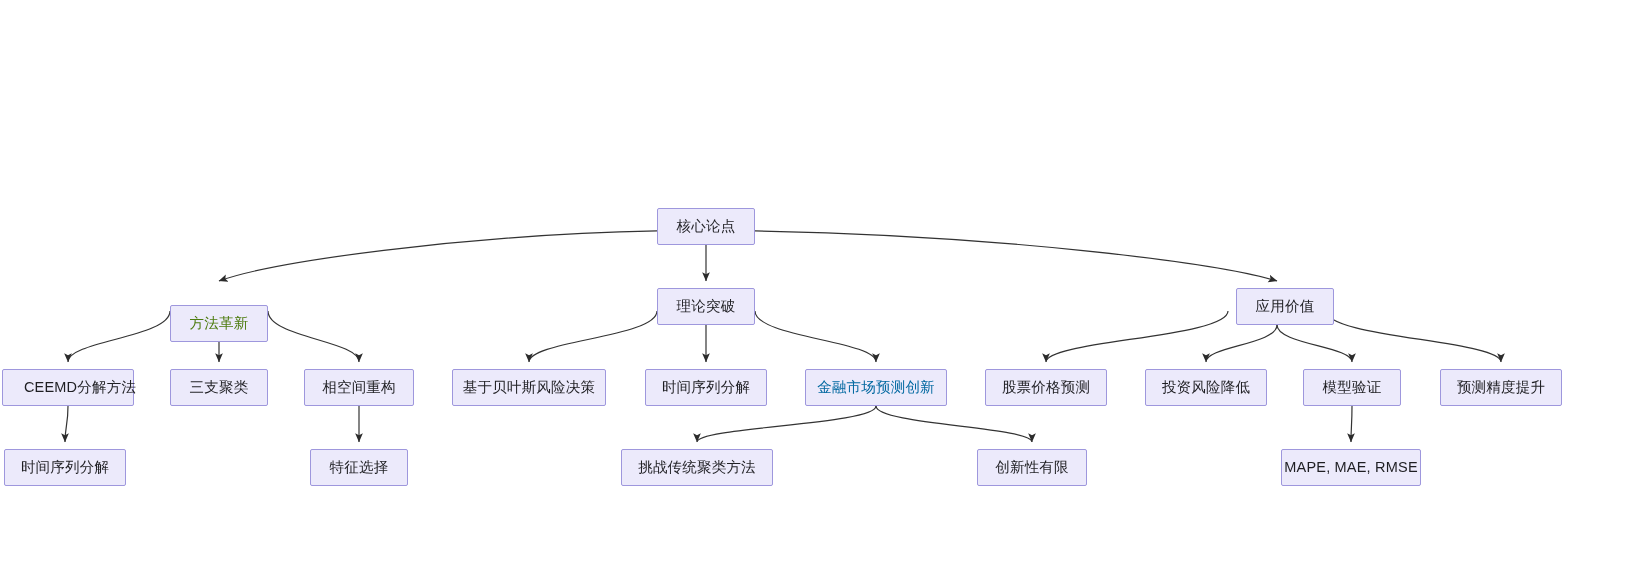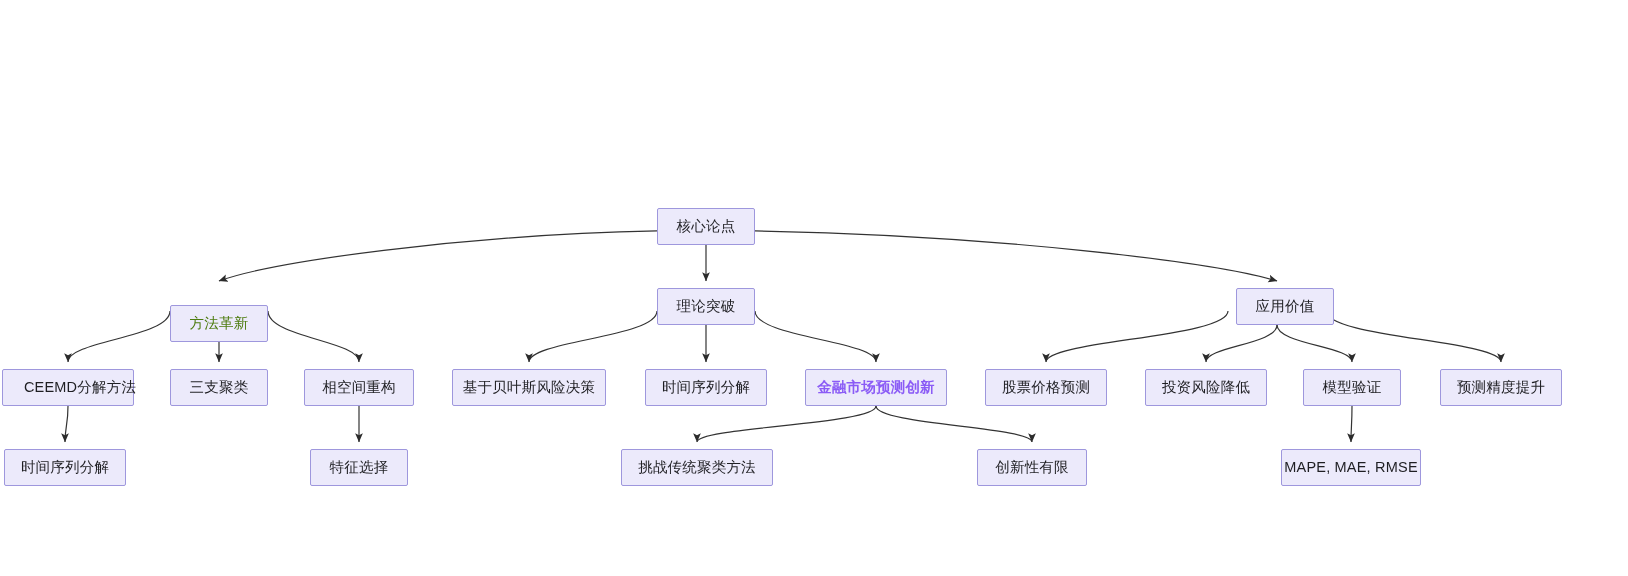--- a/index.html
+++ b/index.html
@@ -98,21 +98,21 @@
       </div>
       <div class="node" style="left: 304px; top: 369px; width: 110px; height: 37px; background: rgb(236, 234, 251); border-color: rgb(158, 151, 221); color: rgb(31, 31, 35);">
         <span class="node-label">相空间重构</span>
       </div>
       <div class="node" style="left: 452px; top: 369px; width: 154px; height: 37px; background: rgb(236, 234, 251); border-color: rgb(158, 151, 221); color: rgb(31, 31, 35);">
         <span class="node-label">基于贝叶斯风险决策</span>
       </div>
       <div class="node" style="left: 645px; top: 369px; width: 122px; height: 37px; background: rgb(236, 234, 251); border-color: rgb(158, 151, 221); color: rgb(31, 31, 35);">
         <span class="node-label">时间序列分解</span>
       </div>
-      <div class="node" style="left: 805px; top: 369px; width: 142px; height: 37px; background: rgb(236, 234, 251); border-color: rgb(158, 151, 221); color: #8b5cf6; font-weight: bold;">
+      <div class="node" style="left: 805px; top: 369px; width: 142px; height: 37px; background: rgb(236, 234, 251); border-color: rgb(158, 151, 221); color: #0369a1;">
         <span class="node-label">金融市场预测创新</span>
       </div>
       <div class="node" style="left: 985px; top: 369px; width: 122px; height: 37px; background: rgb(236, 234, 251); border-color: rgb(158, 151, 221); color: rgb(31, 31, 35);">
         <span class="node-label">股票价格预测</span>
       </div>
       <div class="node" style="left: 1145px; top: 369px; width: 122px; height: 37px; background: rgb(236, 234, 251); border-color: rgb(158, 151, 221); color: rgb(31, 31, 35);">
         <span class="node-label">投资风险降低</span>
       </div>
       <div class="node" style="left: 1303px; top: 369px; width: 98px; height: 37px; background: rgb(236, 234, 251); border-color: rgb(158, 151, 221); color: rgb(31, 31, 35);">
         <span class="node-label">模型验证</span>

